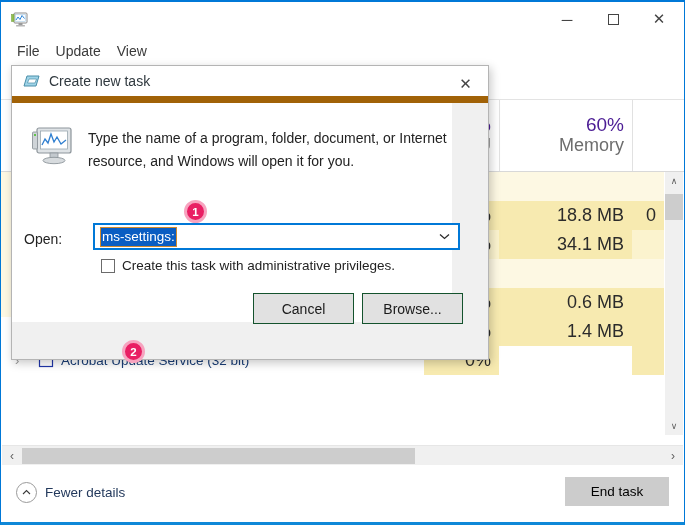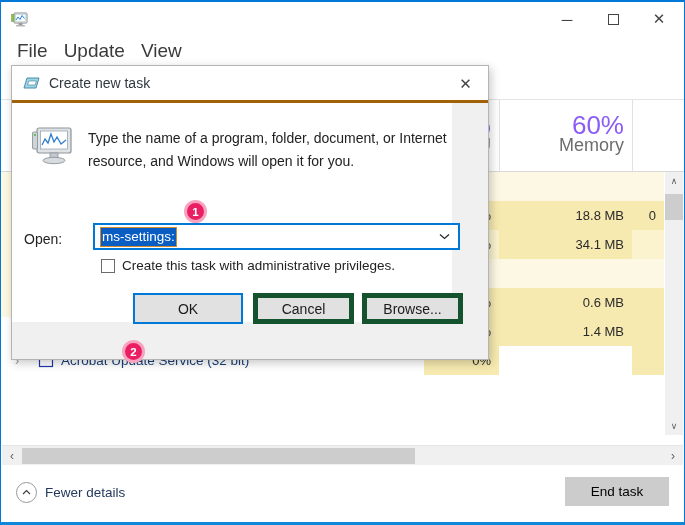--- a/index.html
+++ b/index.html
@@ -46,21 +46,21 @@
 
   
   #menubar {
     position: absolute; left: 0; top: 36px;
     width: 683px; height: 25px;
     background: #ffffff;
     display: flex; align-items: center;
     padding-left: 8px;
   }
   .menuitem {
-    font-size: 19px; color: #3b3b3b;
+    font-size: 14px; color: #3b3b3b;
     padding: 2px 8px;
   }
 
   
   #tabstrip {
     position: absolute; left: 0; top: 61px;
     width: 683px; height: 37px;
     background: #ffffff;
     border-bottom: 1px solid #e3e3e3;
   }
@@ -82,21 +82,21 @@
     background: #ffffff;
     border-bottom: 1px solid #d8d8d8;
   }
   .colhead {
     position: absolute; top: 0; height: 71px;
     border-left: 1px solid #e1e1e1;
     text-align: right;
     padding-right: 8px;
     padding-top: 14px;
   }
-  .colhead .pct { font-size: 26px; color: #8b5cf6; line-height: 22px; }
+  .colhead .pct { font-size: 19px; color: #4c1d95; line-height: 22px; }
   .colhead .lbl { font-size: 18px; color: #6d6d6d; line-height: 18px; }
 
   
   #proclist {
     position: absolute; left: 0; top: 170px;
     width: 683px; height: 263px;
     background: #ffffff;
     overflow: hidden;
   }
   .prow {
@@ -113,21 +113,21 @@
     position: absolute; left: 14px;
     font-size: 13px; color: #9a9a9a;
   }
   .picon {
     position: absolute; left: 36px;
     width: 18px; height: 16px;
   }
   .cell {
     position: absolute; top: 0; height: 29px;
     text-align: right; padding-right: 8px;
-    font-size: 13px; color: #2b2b2b;
+    font-size: 18px; color: #2b2b2b;
     display: flex; align-items: center; justify-content: flex-end;
   }
 
   
   #vscroll {
     position: absolute; right: 1px; top: 170px;
     width: 18px; height: 263px;
     background: #f0f0f0;
   }
   #vscroll .arrow {
@@ -186,21 +186,21 @@
     width: 478px; height: 295px;
     background: #f0f0f0;
     border: 1px solid #b4b4b4;
     box-shadow: 2px 3px 9px rgba(0,0,0,.22);
   }
   #dlg-titlebar {
     position: absolute; left: 0; top: 0;
     width: 476px; height: 37px;
     background: #ffffff;
     display: flex; align-items: center;
-    border-bottom: 3px solid #a16207;
+    border-bottom: 7px solid #a16207;
   }
   #dlg-icon { width: 17px; height: 15px; margin-left: 11px; margin-right: 9px; position: relative; }
   #dlg-title { font-size: 14px; color: #30393f; }
   #dlg-close {
     position: absolute; right: 0; top: 0;
     width: 45px; height: 36px;
     display: flex; align-items: center; justify-content: center;
     font-size: 15px; color: #444;
   }
   #dlg-body {
@@ -247,21 +247,21 @@
   }
   #chk-label { font-size: 13.5px; color: #222; }
 
   #dlg-footer {
     position: absolute; left: 0; bottom: 0;
     width: 476px; height: 37px; background: #f0f0f0;
   }
   .dbtn {
     position: absolute; top: -29px;
     height: 31px;
-    background: #e1e1e1; border: 5px solid #14532d;
+    background: #e1e1e1; border: 1px solid #14532d;
     font-size: 14px; color: #1a1a1a;
     display: flex; align-items: center; justify-content: center;
   }
   #btn-ok {
     left: 121px; width: 110px;
     border: 2px solid #0078d7;
     background: #e1e1e1;
   }
   #btn-cancel { left: 241px; width: 101px; }
   #btn-browse { left: 350px; width: 101px; }
@@ -450,20 +450,19 @@
       </span>
     </div>
 
     <div id="chk-wrap">
       <span id="chkbox"></span>
       <span id="chk-label">Create this task with administrative privileges.</span>
     </div>
   </div>
 
   <div id="dlg-footer">
-    <div class="dbtn" id="btn-ok">OK</div>
     <div class="dbtn" id="btn-cancel">Cancel</div>
     <div class="dbtn" id="btn-browse">Browse...</div>
   </div>
 </div>
 
 <div class="badge" id="badge1">1</div>
 <div class="badge" id="badge2">2</div>
 
 </body></html>

